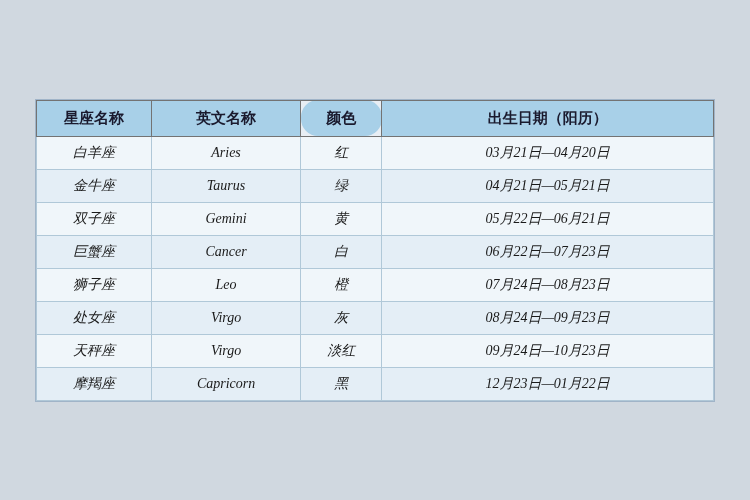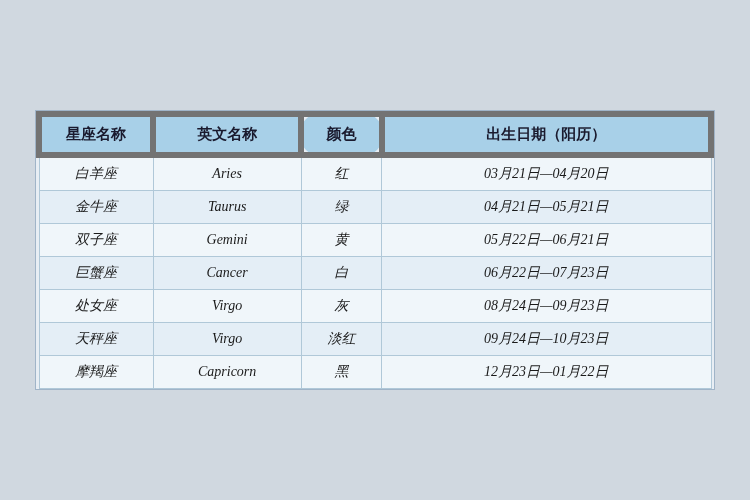--- a/index.html
+++ b/index.html
@@ -20,21 +20,21 @@
       width: 680px;
     }
 
     table {
       width: 100%;
       border-collapse: collapse;
     }
 
     thead tr th {
       background-color: #a8d0e8;
-      border: 6px solid #737373;
+      border: 1px solid #737373;
       padding: 8px 6px;
       text-align: center;
       font-size: 15px;
       font-weight: bold;
       color: #1a1a2e;
     }
 
     tbody tr {
       background-color: #f0f6fa;
     }
@@ -89,20 +89,26 @@
           <td>黄</td>
           <td>05月22日—06月21日</td>
         </tr>
         <tr>
           <td>巨蟹座</td>
           <td>Cancer</td>
           <td>白</td>
           <td>06月22日—07月23日</td>
         </tr>
         <tr>
+          <td>狮子座</td>
+          <td>Leo</td>
+          <td>橙</td>
+          <td>07月24日—08月23日</td>
+        </tr>
+        <tr>
           <td>处女座</td>
           <td>Virgo</td>
           <td>灰</td>
           <td>08月24日—09月23日</td>
         </tr>
         <tr>
           <td>天秤座</td>
           <td>Virgo</td>
           <td>淡红</td>
           <td>09月24日—10月23日</td>

